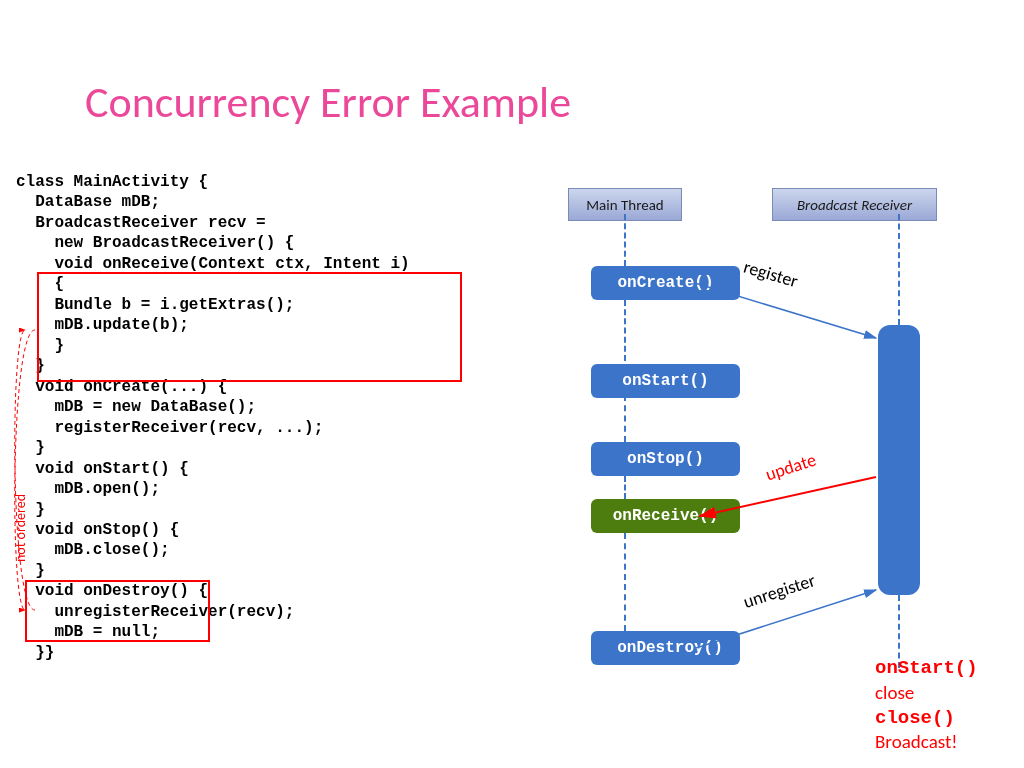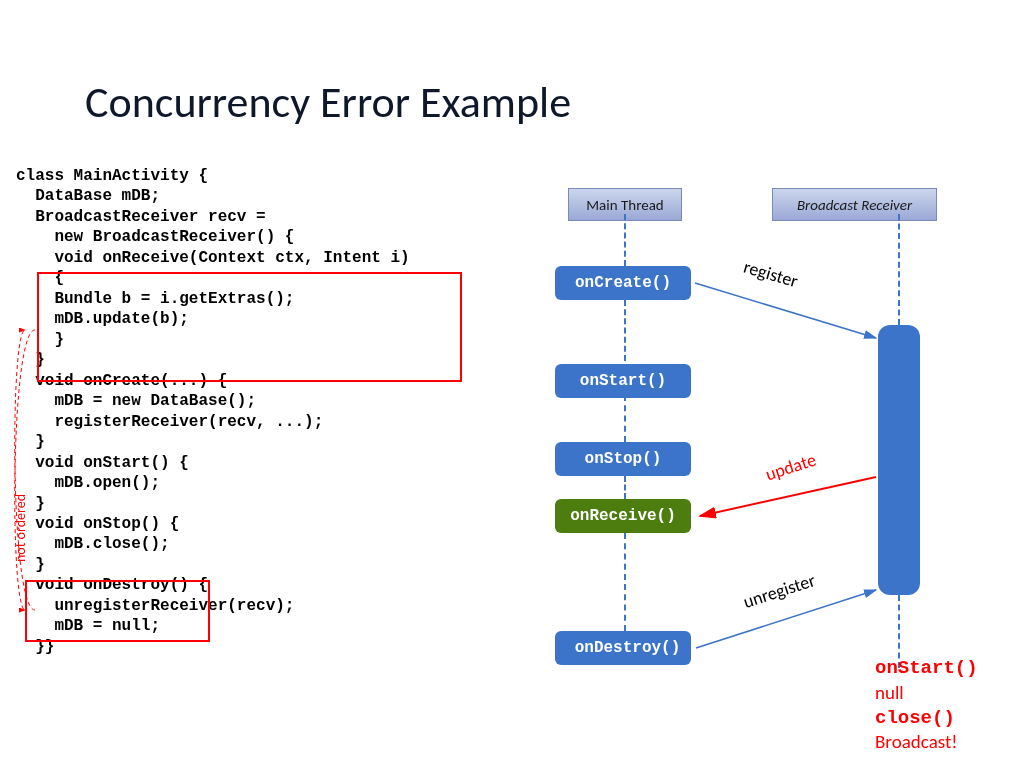--- a/index.html
+++ b/index.html
@@ -10,26 +10,26 @@
     font-family: "Segoe UI", Calibri, sans-serif;
     position: relative;
     overflow: hidden;
   }
   .title {
     position: absolute;
     left: 85px;
     top: 75px;
     font-size: 44px;
     font-weight: 300;
-    color: #0f172a;
+    color: #ec4899;
   }
   .code {
     position: absolute;
     left: 16px;
-    top: 166px;
+    top: 172px;
     font-family: "Courier New", monospace;
     font-size: 16px;
     font-weight: bold;
     line-height: 1.28;
     color: #000;
     white-space: pre;
   }
   .redbox1 {
     position: absolute;
     left: 37px;
@@ -53,31 +53,32 @@
     font-size: 15px;
     background: linear-gradient(#ccd6ed, #9aa8d6);
     border: 1px solid #7a8bb8;
     display: flex;
     align-items: center;
     justify-content: center;
     color: #1a1a1a;
   }
   .lifebox {
     position: absolute;
-    width: 136px;
+    width: 149px;
     height: 34px;
     border-radius: 6px;
     background: #3b74c8;
     color: #fff;
     font-family: "Courier New", monospace;
     font-weight: bold;
     font-size: 16px;
     display: flex;
     align-items: center;
     justify-content: center;
+    margin-left: 36px;
   }
   .lifebox.red { background: #4d7c0f; }
   .receiver-bar {
     position: absolute;
     width: 42px;
     height: 270px;
     border-radius: 12px;
     background: #3b74c8;
   }
   .dashed-line {
@@ -166,21 +167,21 @@
 <div class="lifebox" style="left:555px; top:631px;padding-left:9px;">onDestroy()</div>
 
 <div class="receiver-bar" style="left:878px; top:325px;"></div>
 
 <div class="edge-label" style="left:743px; top:263px; transform:rotate(16deg);">register</div>
 <div class="edge-label red" style="left:765px; top:456px; transform:rotate(-18deg);">update</div>
 <div class="edge-label" style="left:742px; top:580px; transform:rotate(-18deg);">unregister</div>
 
 <div class="error-text" style="left:875px; top:655px;">
   <span class="mono">onStart()</span><br>
-  <span>null</span><br>
+  <span>close</span><br>
   <span class="mono">close()</span><br>
   <span>Broadcast!</span>
 </div>
 
 <svg class="overlay">
   <defs>
     <marker id="arr-blue" markerWidth="10" markerHeight="10" refX="8" refY="3" orient="auto">
       <path d="M0,0 L9,3 L0,6 Z" fill="#3b74c8"></path>
     </marker>
     <marker id="arr-red" markerWidth="10" markerHeight="10" refX="8" refY="3" orient="auto">

